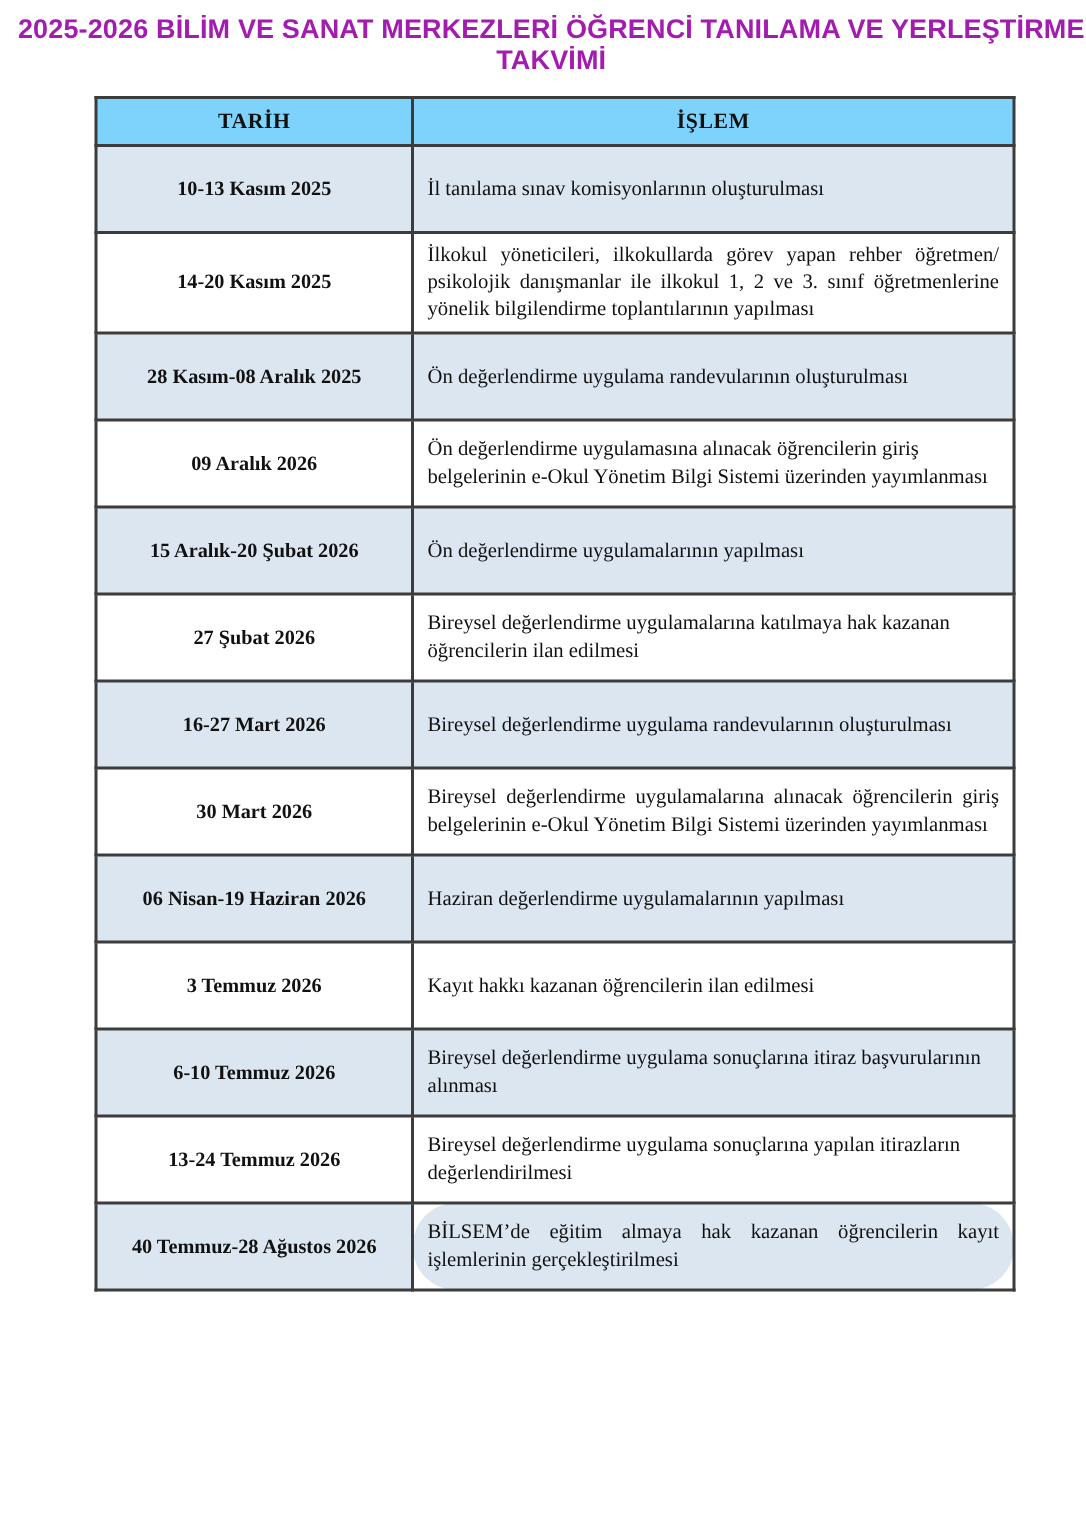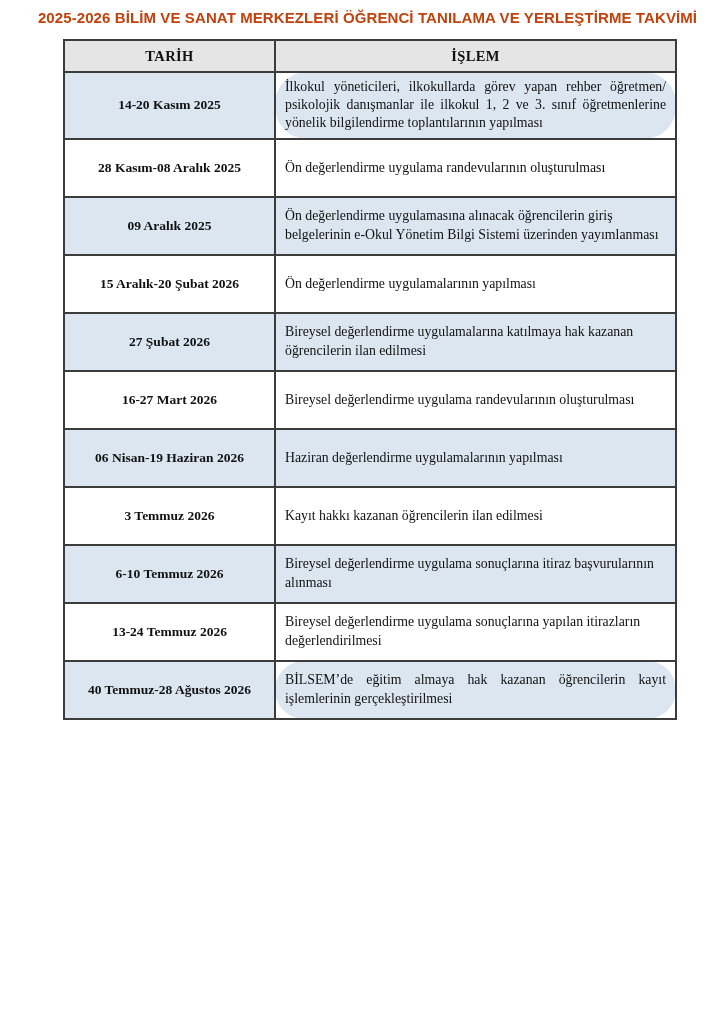--- a/index.html
+++ b/index.html
@@ -14,42 +14,42 @@
     width: 724px;
     height: 1024px;
     background: #ffffff;
     overflow: hidden;
   }
   .doc-title {
     padding-top: 9px;
     text-align: center;
     font-family: "Liberation Sans", sans-serif;
     font-weight: bold;
-    font-size: 15px;
+    font-size: 18px;
     letter-spacing: 0.1px;
-    color: #c2410c;
+    color: #a21caf;
     margin-left: 11px;
   }
   table.calendar {
     border-collapse: collapse;
     table-layout: fixed;
     width: 612px;
     margin-top: 13px;
     margin-left: 63px;
   }
   table.calendar th,
   table.calendar td {
     border: 2px solid #3c3c3c;
     vertical-align: middle;
   }
   col.col-date { width: 211px; }
   col.col-process { width: 401px; }
   thead tr { height: 32px; }
   thead th {
-    background: #e5e5e5;
+    background: #7dd3fc;
     font-weight: bold;
     font-size: 14.5px;
     text-align: center;
     letter-spacing: 0.4px;
   }
   tbody tr { height: 58px; }
   tbody tr:nth-child(odd) td { background: #dce6f1; }
   tbody tr:nth-child(even) td { background: #ffffff; }
   td.date-cell {
     font-weight: bold;
@@ -78,42 +78,50 @@
       <col class="col-process">
     </colgroup>
     <thead>
       <tr>
         <th>TARİH</th>
         <th>İŞLEM</th>
       </tr>
     </thead>
     <tbody>
       <tr>
+        <td class="date-cell">10-13 Kasım 2025</td>
+        <td class="process-cell">İl tanılama sınav komisyonlarının oluşturulması</td>
+      </tr>
+      <tr>
         <td class="date-cell">14-20 Kasım 2025</td>
         <td class="process-cell justify">İlkokul yöneticileri, ilkokullarda görev yapan rehber öğretmen/ psikolojik danışmanlar ile ilkokul 1, 2 ve 3. sınıf öğretmenlerine yönelik bilgilendirme toplantılarının yapılması</td>
       </tr>
       <tr>
         <td class="date-cell">28 Kasım-08 Aralık 2025</td>
         <td class="process-cell">Ön değerlendirme uygulama randevularının oluşturulması</td>
       </tr>
       <tr>
-        <td class="date-cell">09 Aralık 2025</td>
+        <td class="date-cell">09 Aralık 2026</td>
         <td class="process-cell">Ön değerlendirme uygulamasına alınacak öğrencilerin giriş belgelerinin e-Okul Yönetim Bilgi Sistemi üzerinden yayımlanması</td>
       </tr>
       <tr>
         <td class="date-cell">15 Aralık-20 Şubat 2026</td>
         <td class="process-cell">Ön değerlendirme uygulamalarının yapılması</td>
       </tr>
       <tr>
         <td class="date-cell">27 Şubat 2026</td>
         <td class="process-cell">Bireysel değerlendirme uygulamalarına katılmaya hak kazanan öğrencilerin ilan edilmesi</td>
       </tr>
       <tr>
         <td class="date-cell">16-27 Mart 2026</td>
         <td class="process-cell">Bireysel değerlendirme uygulama randevularının oluşturulması</td>
+      </tr>
+      <tr>
+        <td class="date-cell">30 Mart 2026</td>
+        <td class="process-cell justify">Bireysel değerlendirme uygulamalarına alınacak öğrencilerin giriş belgelerinin e-Okul Yönetim Bilgi Sistemi üzerinden yayımlanması</td>
       </tr>
       <tr>
         <td class="date-cell">06 Nisan-19 Haziran 2026</td>
         <td class="process-cell">Haziran değerlendirme uygulamalarının yapılması</td>
       </tr>
       <tr>
         <td class="date-cell">3 Temmuz 2026</td>
         <td class="process-cell">Kayıt hakkı kazanan öğrencilerin ilan edilmesi</td>
       </tr>
       <tr>

